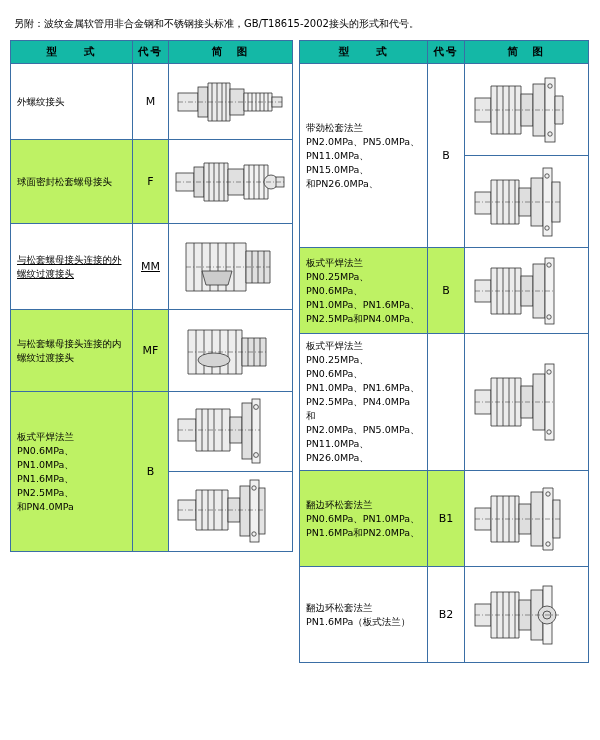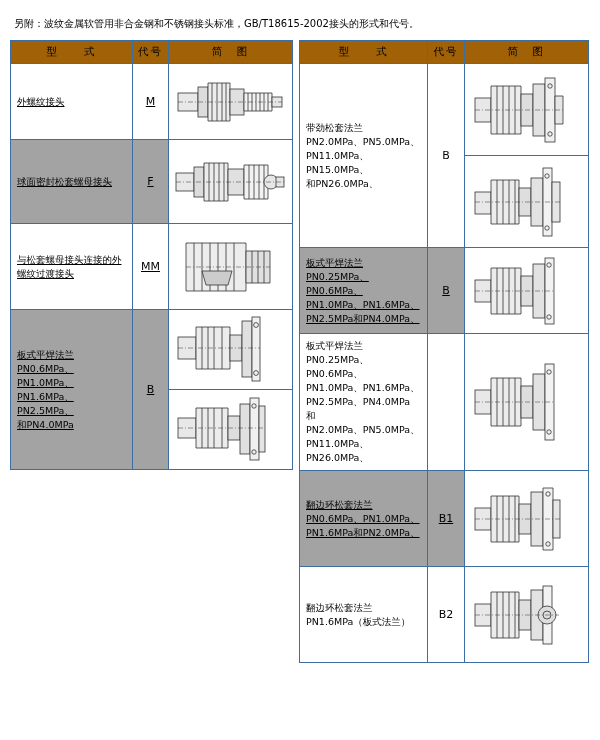--- a/index.html
+++ b/index.html
@@ -39,39 +39,38 @@
     table-layout: fixed;
     font-size: 9.5px;
   }
   table.spec td, table.spec th {
     border: 1px solid #3a6ea5;
     padding: 0;
     vertical-align: middle;
     text-align: center;
   }
   .hdr td {
-    background: #a16207;
+    background: #14b8a6;
     height: 22px;
     font-size: 10.5px;
     letter-spacing: 2px;
-    font-weight: normal;
+    font-weight: bold;
   }
   .cell-text {
     padding: 5px 6px;
     line-height: 14px;
     font-size: 9.5px;
     text-align: left;
   }
   .code {
     font-size: 11px;
     text-align: center;
   }
   .yellow {
-    background: #a3a3a3;
-    text-decoration: underline;
+    background: #bef264;
   }
   .white {
     background: #ffffff;
   }
   .fig {
     padding: 0;
     position: relative;
     background: #ffffff;
   }
   .fig svg {
@@ -107,21 +106,21 @@
         <col style="width:36px">
         <col style="width:124px">
       </colgroup>
       <tbody>
         <tr class="hdr">
           <td>型　　式</td>
           <td>代号</td>
           <td>简　图</td>
         </tr>
 
-        <tr style="height:76px;text-decoration:underline;">
+        <tr style="height:76px;">
           <td class="white">
             <div class="cell-text">外螺纹接头</div>
           </td>
           <td class="white code">M</td>
           <td class="fig">
             <svg width="118" height="66" viewBox="0 0 118 66">
               <g fill="none" stroke="#333" stroke-width="0.8">
                 <rect x="6" y="24" width="20" height="18" fill="#e8e8e8"></rect>
                 <rect x="26" y="18" width="10" height="30" fill="#dcdcdc"></rect>
                 <path d="M36 14 L58 14 L58 52 L36 52 Z" fill="#ececec"></path>
@@ -171,20 +170,38 @@
                 <path d="M22 12 L22 60 M30 12 L30 60 M38 12 L38 60 M46 12 L46 60 M54 12 L54 60 M62 12 L62 60"></path>
                 <path d="M74 20 L98 20 L98 52 L74 52 Z" fill="#e0e0e0"></path>
                 <path d="M80 20 L80 52 M86 20 L86 52 M92 20 L92 52"></path>
                 <path d="M30 40 L60 40 L56 54 L34 54 Z" fill="#cccccc" stroke="#333"></path>
                 <path d="M14 36 L98 36" stroke-dasharray="5,2,1,2" stroke-width="0.5"></path>
               </g>
             </svg>
           </td>
         </tr>
 
+        <tr style="height:82px;">
+          <td class="yellow">
+            <div class="cell-text">与松套螺母接头连接的内螺纹过渡接头</div>
+          </td>
+          <td class="yellow code">MF</td>
+          <td class="fig">
+            <svg width="118" height="70" viewBox="0 0 118 70">
+              <g fill="none" stroke="#333" stroke-width="0.8">
+                <path d="M16 14 L70 14 L70 58 L16 58 Z" fill="#ededed"></path>
+                <path d="M24 14 L24 58 M32 14 L32 58 M40 14 L40 58 M48 14 L48 58 M56 14 L56 58 M64 14 L64 58"></path>
+                <path d="M70 22 L94 22 L94 50 L70 50 Z" fill="#e0e0e0"></path>
+                <path d="M76 22 L76 50 M82 22 L82 50 M88 22 L88 50"></path>
+                <ellipse cx="42" cy="44" rx="16" ry="7" fill="#d4d4d4"></ellipse>
+                <path d="M16 36 L94 36" stroke-dasharray="5,2,1,2" stroke-width="0.5"></path>
+              </g>
+            </svg>
+          </td>
+        </tr>
 
 
         <tr style="height:160px;">
           <td class="yellow">
             <div class="cell-text">
               <ul class="lbl-list">
                 <li>板式平焊法兰</li>
                 <li>PN0.6MPa、PN1.0MPa、</li>
                 <li>PN1.6MPa、PN2.5MPa、</li>
                 <li>和PN4.0MPa</li>

